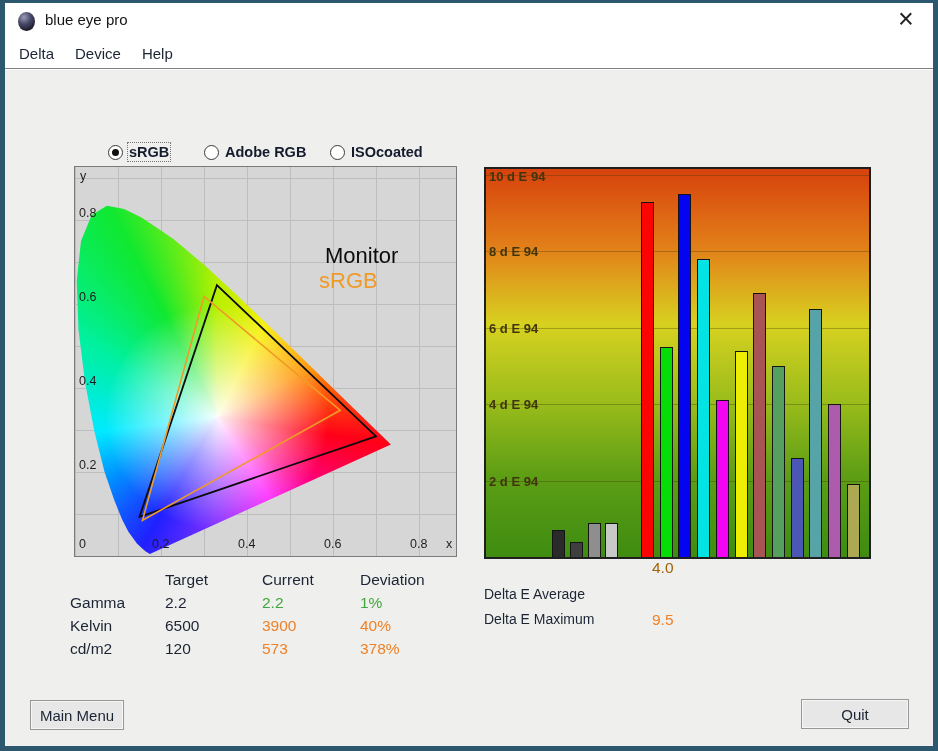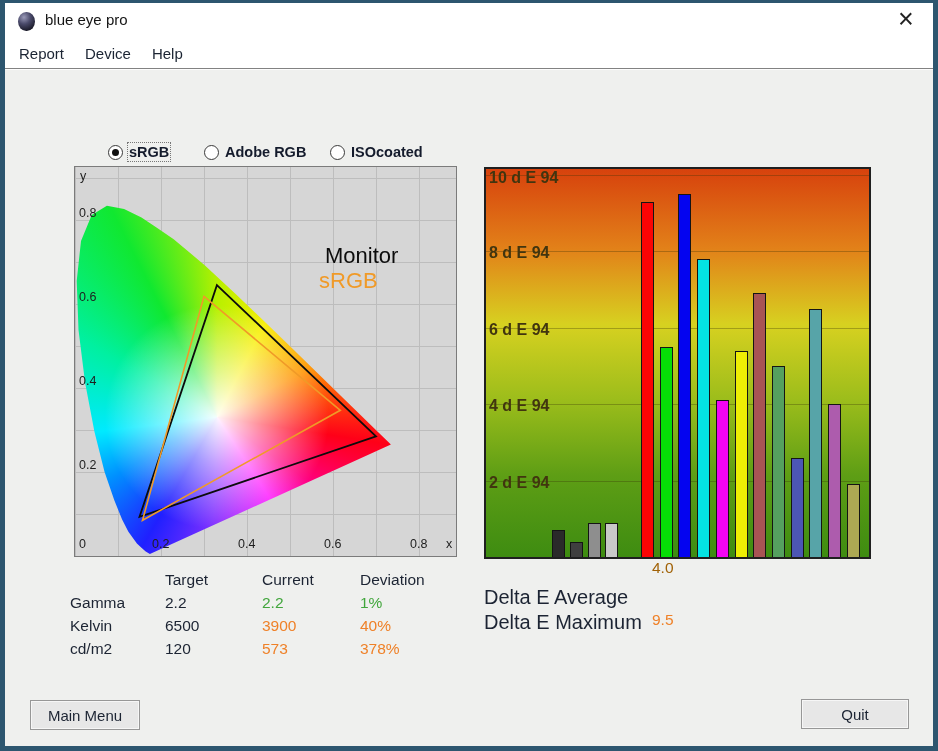--- a/index.html
+++ b/index.html
@@ -44,26 +44,26 @@
       #8030ff 182deg,#2020ff 210deg,#0090ff 240deg,#00eaff 263deg,#00f0a0 300deg,#10e830 333deg,#b8f000 360deg);}
   .horseshoe-glow{background:radial-gradient(circle at 142px 250px,rgba(255,255,255,0.96) 0px,rgba(255,255,255,0.55) 45px,rgba(255,255,255,0) 112px);}
   .gamut-svg{position:absolute;left:0;top:0;}
   .ax{position:absolute;font-size:12.5px;color:#1e1e1e;}
   .legend-label{position:absolute;font-size:22px;font-weight:normal;}
 
   
   .dechart{position:absolute;left:479px;top:98px;width:387px;height:392px;border:2px solid #1f1f1f;}
   .dechart-bg{position:absolute;inset:0;}
   .degrid{position:absolute;left:0;right:0;height:1px;background:rgba(55,50,5,0.32);}
-  .delabel{position:absolute;left:3px;font-size:16px;color:#41350f;font-weight:bold;}
+  .delabel{position:absolute;left:3px;font-size:13px;color:#41350f;font-weight:bold;}
   .debars{position:absolute;inset:0;}
   .debar{position:absolute;bottom:0;width:13px;border:1px solid #141414;border-bottom:none;}
 
   
-  .de-row-label{position:absolute;font-size:20px;color:#1c2433;}
+  .de-row-label{position:absolute;font-size:14px;color:#1c2433;}
   .de-row-value{position:absolute;font-size:15.5px;}
 
   
   .cell{position:absolute;font-size:15.5px;color:#1c2433;white-space:nowrap;}
 
   
   .btn{position:absolute;height:30px;background:#e7e7e7;border:1px solid #979797;
     box-shadow:inset 0 0 0 1px #f6f6f6;display:flex;align-items:center;justify-content:center;
     font-size:15px;color:#1c2433;cursor:default;}
 </style>
@@ -72,21 +72,21 @@
 
 <div class="app">
 
   <div class="titlebar">
     <div class="app-icon"></div>
     <div class="title-text">blue eye pro</div>
     <div class="close-btn">×</div>
   </div>
 
   <div class="menubar">
-    <span class="menu-item">Report</span>
+    <span class="menu-item">Delta</span>
     <span class="menu-item">Device</span>
     <span class="menu-item">Help</span>
   </div>
 
   <div class="content">
 
 
     <label class="radio selected" style="left:103px">
       <span class="rb">
           <span class="dot"></span>
@@ -174,17 +174,17 @@
     <span class="cell" style="left:65px;top:548px">Kelvin</span>
     <span class="cell" style="left:160px;top:548px">6500</span>
     <span class="cell" style="left: 257px; top: 548px; color: rgb(239, 129, 40);">3900</span>
     <span class="cell" style="left: 355px; top: 548px; color: rgb(239, 129, 40);">40%</span>
 
     <span class="cell" style="left:65px;top:571px">cd/m2</span>
     <span class="cell" style="left:160px;top:571px">120</span>
     <span class="cell" style="left: 257px; top: 571px; color: rgb(239, 129, 40);">573</span>
     <span class="cell" style="left: 355px; top: 571px; color: rgb(239, 129, 40);">378%</span>
 
-    <div class="btn" style="left:25px;top:631px;width:110px">Main Menu</div>
+    <div class="btn" style="left:25px;top:631px;width:94px">Main Menu</div>
     <div class="btn" style="left:796px;top:630px;width:108px">Quit</div>
 
   </div>
 </div>
 
 </body></html>

